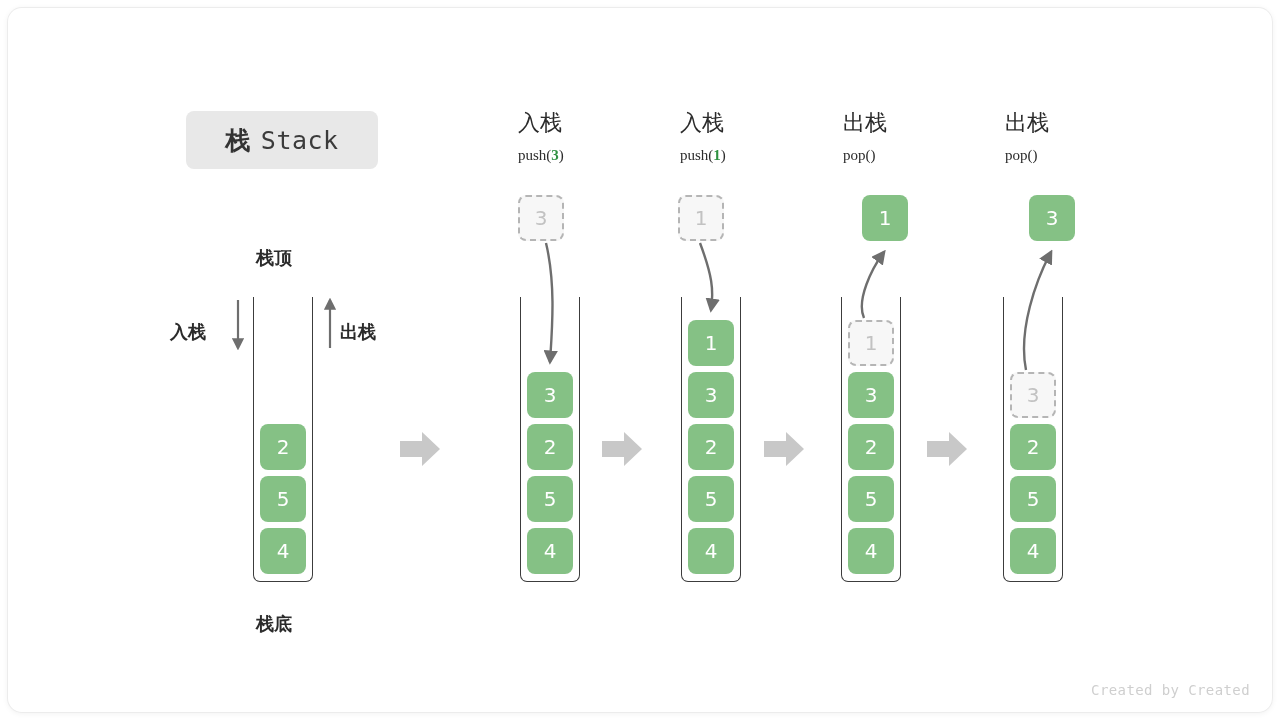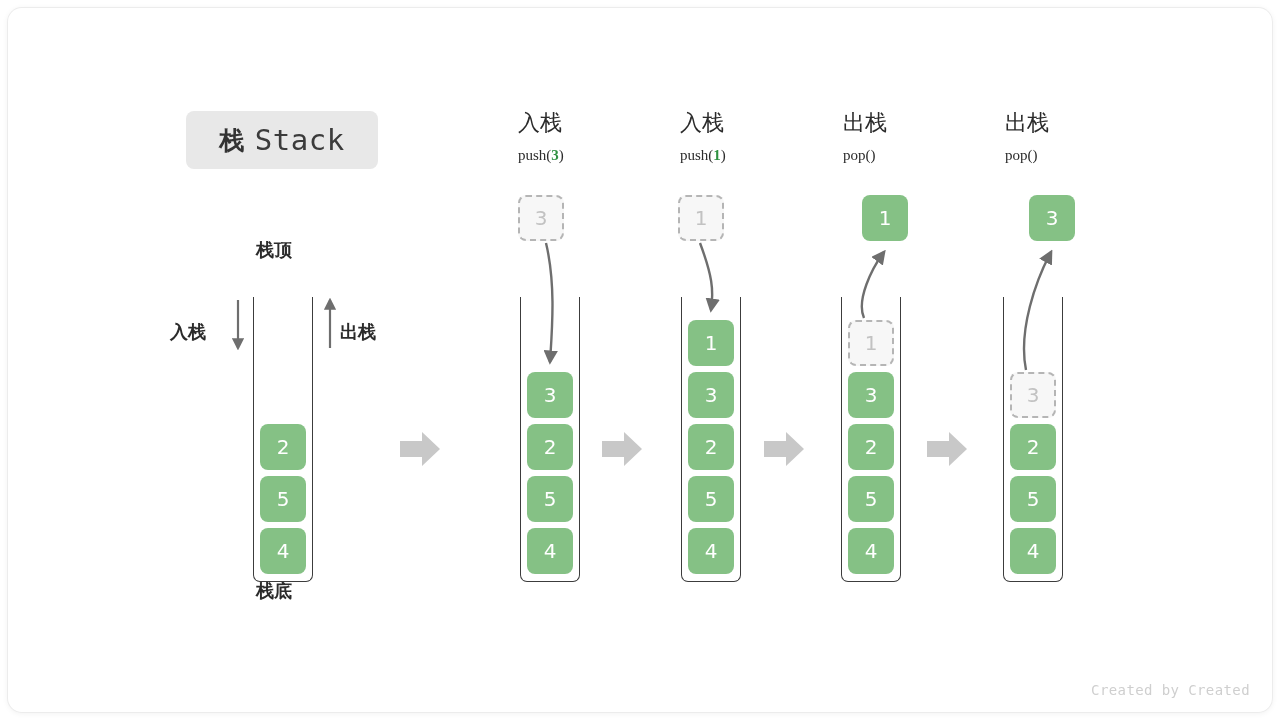--- a/index.html
+++ b/index.html
@@ -47,21 +47,21 @@
     letter-spacing: 0.5px;
   }
   .title-pill .t-cn {
     font-family: "Liberation Sans", "DejaVu Sans", sans-serif;
     font-weight: bold;
     font-size: 25px;
     color: #333333;
   }
   .title-pill .t-en {
     font-family: "DejaVu Sans Mono", "Liberation Mono", monospace;
-    font-size: 29px;
+    font-size: 25px;
     color: #3b3b3b;
     margin-left: 10px;
   }
 
   
   .lbl-bold {
     position: absolute;
     font-weight: bold;
     font-size: 18px;
     color: #2b2b2b;
@@ -173,22 +173,22 @@
 <div id="page">
   <div class="card"></div>
 
   <div class="stage">
 
     <div class="title-pill">
       <span class="t-cn">栈</span>
       <span class="t-en">Stack</span>
     </div>
 
-    <div class="lbl-bold" style="left:256px; top:238px;">栈顶</div>
-    <div class="lbl-bold" style="left:256px; top:579px;">栈底</div>
+    <div class="lbl-bold" style="left:256px; top:246px;">栈顶</div>
+    <div class="lbl-bold" style="left:256px; top:612px;">栈底</div>
     <div class="lbl-bold" style="left:170px; top:320px;">入栈</div>
     <div class="lbl-bold" style="left:340px; top:320px;">出栈</div>
 
     <div class="stack" style="left:253px; top:297px; height:285px;">
       <div class="wall-l" style="height:271px;"></div>
       <div class="wall-r" style="height:271px;"></div>
       <div class="floor" style="top:271px;"></div>
     </div>
     <div class="cell solid" style="left:260px; top:424px;">2</div>
     <div class="cell solid" style="left:260px; top:476px;">5</div>

